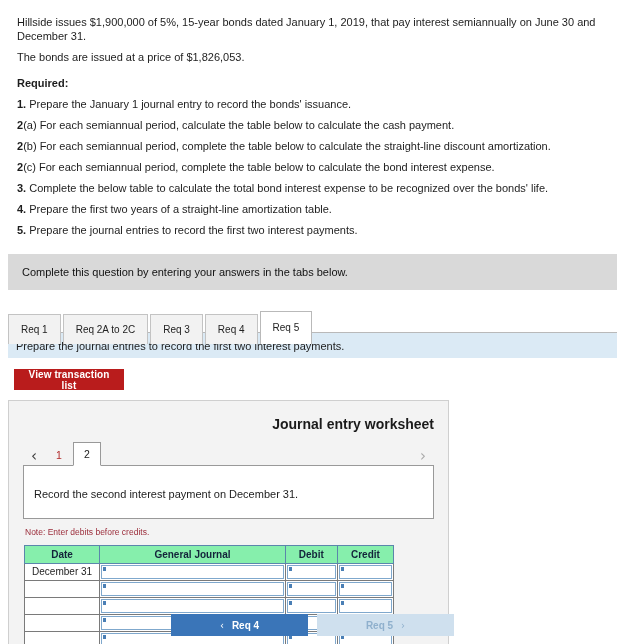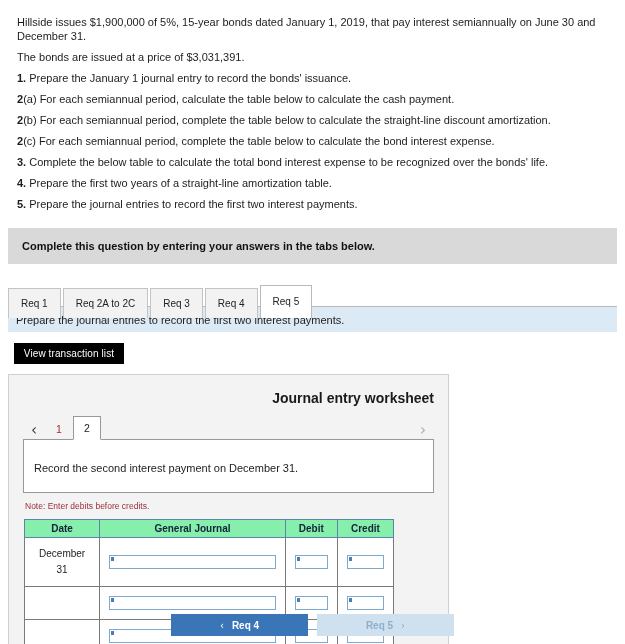--- a/index.html
+++ b/index.html
@@ -38,21 +38,21 @@
 
   
   .grey-bar {
     margin: 17px 8px 0 8px;
     background: #d9d9d9;
     height: 36px;
     display: flex;
     align-items: center;
     padding-left: 14px;
     box-sizing: border-box;
-    font-weight: bold;
+    font-weight: normal;
     font-size: 11px;
     color: #111;
   }
 
   
   .tabs-wrap {
     margin: 10px 8px 0 8px;
     position: relative;
     height: 33px;
     border-bottom: 1px solid #b9b9b9;
@@ -94,25 +94,25 @@
     display: flex;
     align-items: center;
     padding-left: 8px;
     box-sizing: border-box;
     font-size: 11px;
     color: #1d1d1d;
   }
 
   
   .btn {
-    background: #000000;
+    background: #b91c1c;
     color: #ffffff;
     border: none;
     font-family: "Liberation Sans", sans-serif;
-    font-weight: normal;
+    font-weight: bold;
     font-size: 10px;
     letter-spacing: .1px;
     cursor: pointer;
     display: inline-flex;
     align-items: center;
     justify-content: center;
     box-sizing: border-box;
   }
   .btn-transaction {
     margin: 11px 0 0 14px;
@@ -204,21 +204,21 @@
     background: #86efac;
     border: 1px solid #5b86ab;
     font-size: 10px;
     font-weight: bold;
     color: #13233a;
     height: 15px;
     padding: 1px 0;
   }
   .jtable td {
     border: 1px solid #7a7a7a;
-    padding: 8px;
+    padding: 0;
     height: 16px;
     background: #ffffff;
   }
   .c-date  { width: 75px; }
   .c-gj    { width: 185px; }
   .c-deb   { width: 52px; }
   .c-cre   { width: 56px; }
 
   .date-cell {
     text-align: center;
@@ -282,21 +282,22 @@
   .nav-arrow { font-family: "DejaVu Sans", sans-serif; font-weight: normal; font-size: 10px; }
 </style>
 </head>
 <body>
 
 
 
 
 <div class="problem">
   <p>Hillside issues $1,900,000 of 5%, 15-year bonds dated January 1, 2019, that pay interest semiannually on June 30 and December 31.</p>
-  <p>The bonds are issued at a price of $3,031,391.</p>
+  <p>The bonds are issued at a price of $1,826,053.</p>
+  <p class="req-head">Required:</p>
   <div>
     <p class="req-line"><b>1.</b><span> Prepare the January 1 journal entry to record the bonds' issuance.</span></p>
     <p class="req-line"><b>2</b><span>(a) For each semiannual period, calculate the table below to calculate the cash payment.</span></p>
     <p class="req-line"><b>2</b><span>(b) For each semiannual period, complete the table below to calculate the straight-line discount amortization.</span></p>
     <p class="req-line"><b>2</b><span>(c) For each semiannual period, complete the table below to calculate the bond interest expense.</span></p>
     <p class="req-line"><b>3.</b><span> Complete the below table to calculate the total bond interest expense to be recognized over the bonds' life.</span></p>
     <p class="req-line"><b>4.</b><span> Prepare the first two years of a straight-line amortization table.</span></p>
     <p class="req-line"><b>5.</b><span> Prepare the journal entries to record the first two interest payments.</span></p>
   </div>
 </div>

